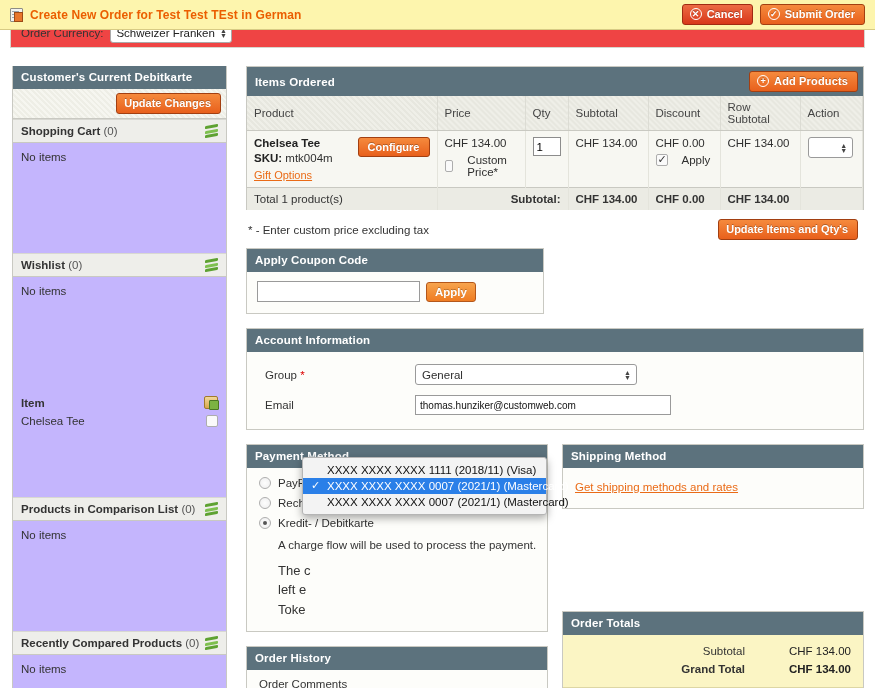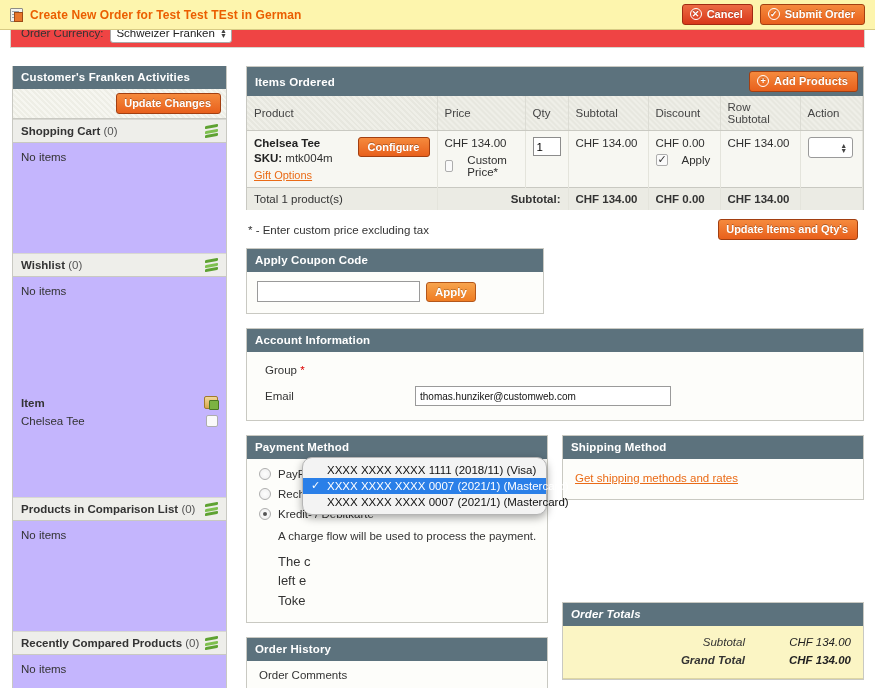--- a/index.html
+++ b/index.html
@@ -233,40 +233,40 @@
   .radio.on:after {
     content: ""; position: absolute; left: 3px; top: 3px; width: 4px; height: 4px;
     border-radius: 50%; background: #555;
   }
   .pay-note { padding-left: 19px; font-size: 11.5px; color: #333; margin-bottom: 7px; line-height: 1.45; }
   .pay-line { padding-left: 19px; font-size: 13px; color: #333; line-height: 1.5; }
 
   
   .dropdown-popup {
     position: absolute; left: 302px; top: 457px; width: 245px;
-    background: #f3f3f3; border: 1px solid #b5b5b5; border-radius: 10px;
+    background: #f3f3f3; border: 1px solid #b5b5b5; border-radius: 3px;
     box-shadow: 0 3px 8px rgba(0,0,0,.35);
     padding: 4px 0; z-index: 50; font-size: 11.5px;
   }
   .dd-item {
     padding: 2px 8px 2px 24px; position: relative; white-space: nowrap; color: #111; cursor: pointer;
   }
   .dd-item.selected { background: #2a7fe8; color: #fff; }
   .dd-item .tick { position: absolute; left: 8px; top: 1px; font-size: 11px; }
 
   
   .ship-body { padding: 12px 12px 14px 12px; background: #fdfdfa; }
   .ship-link { color: #ea6b17; text-decoration: underline; font-size: 11.5px; cursor: pointer; }
 
   
   .hist-body { padding: 8px 10px 12px 12px; background: #fdfdfa; }
   .hist-label { font-size: 11.5px; color: #333; margin-bottom: 5px; }
 
   
-  .totals-panel { border: 1px solid #c9c9c2; background: #fbf5c4; font-style: italic; }
+  .totals-panel { border: 1px solid #c9c9c2; background: #fbf5c4; }
   .totals-top { padding: 10px 12px 12px 12px; border-bottom: 1px solid #ddd6a4; }
   .tot-row { display: flex; justify-content: space-between; font-size: 11.5px; margin-bottom: 6px; }
   .tot-row:last-child { margin-bottom: 0; }
   .tot-row .lbl { color: #333; text-align: right; flex: 1; padding-right: 14px; }
   .tot-row .val { width: 92px; text-align: right; color: #222; }
   .tot-row.grand .lbl, .tot-row.grand .val { font-weight: bold; }
 </style>
 </head>
 <body>
 
@@ -292,21 +292,21 @@
       <span>Cancel</span>
     </span>
     <span class="btn">
       <span class="btn-glyph">✓</span>
       <span>Submit Order</span>
     </span>
   </div>
 </div>
 
 <div class="sidebar">
-  <div class="panel-head">Customer's Franken Activities</div>
+  <div class="panel-head">Customer's Current Debitkarte</div>
 
   <div class="sidebar-actions">
     <span class="btn">
       <span>Update Changes</span>
     </span>
   </div>
 
   <div class="sb-section-head">
     <span>
       <span>Shopping Cart</span> <span class="count">(0)</span>
@@ -465,20 +465,27 @@
     </div>
   </div>
 
   <div class="panel">
     <div class="panel-head">Account Information</div>
     <div class="acct-body">
       <div class="field-row">
         <span class="field-label">
           <span>Group</span> <span class="req">*</span>
         </span>
+        <span class="group-select">
+          <span>General</span>
+          <span class="arrows">
+              <span>▲</span>
+              <span>▼</span>
+            </span>
+        </span>
       </div>
       <div class="field-row">
         <span class="field-label">Email</span>
         <input class="email-input" value="thomas.hunziker@customweb.com" style="">
       </div>
     </div>
   </div>
 
   <div class="cols">
     <div class="col-left">

